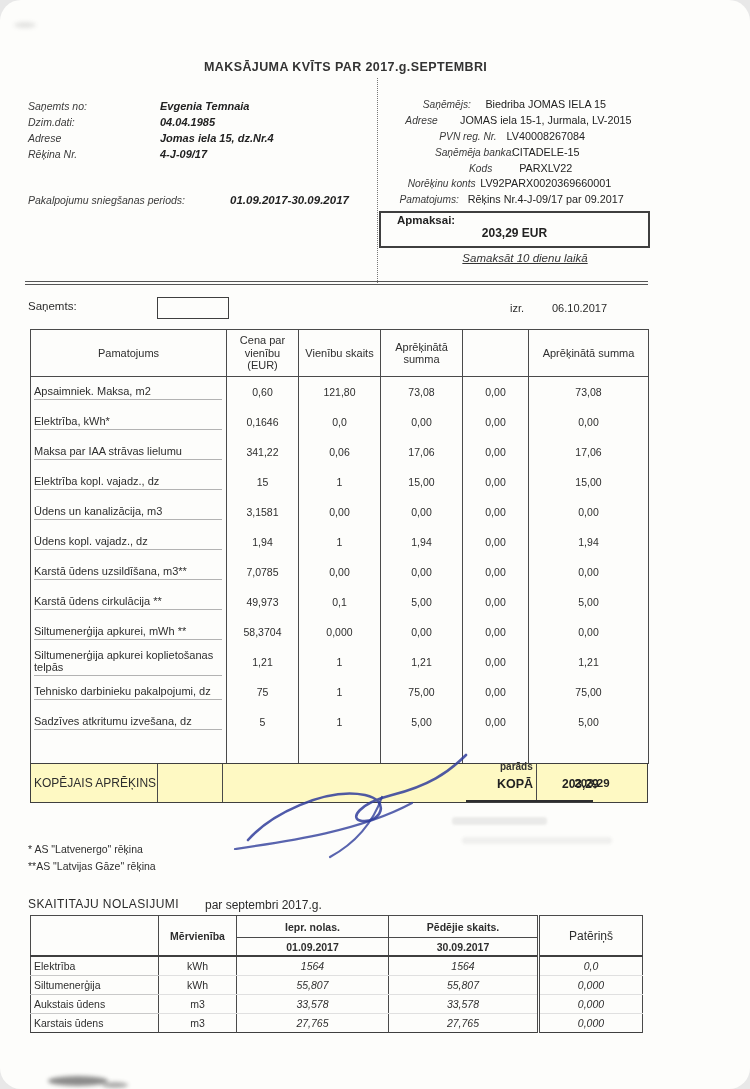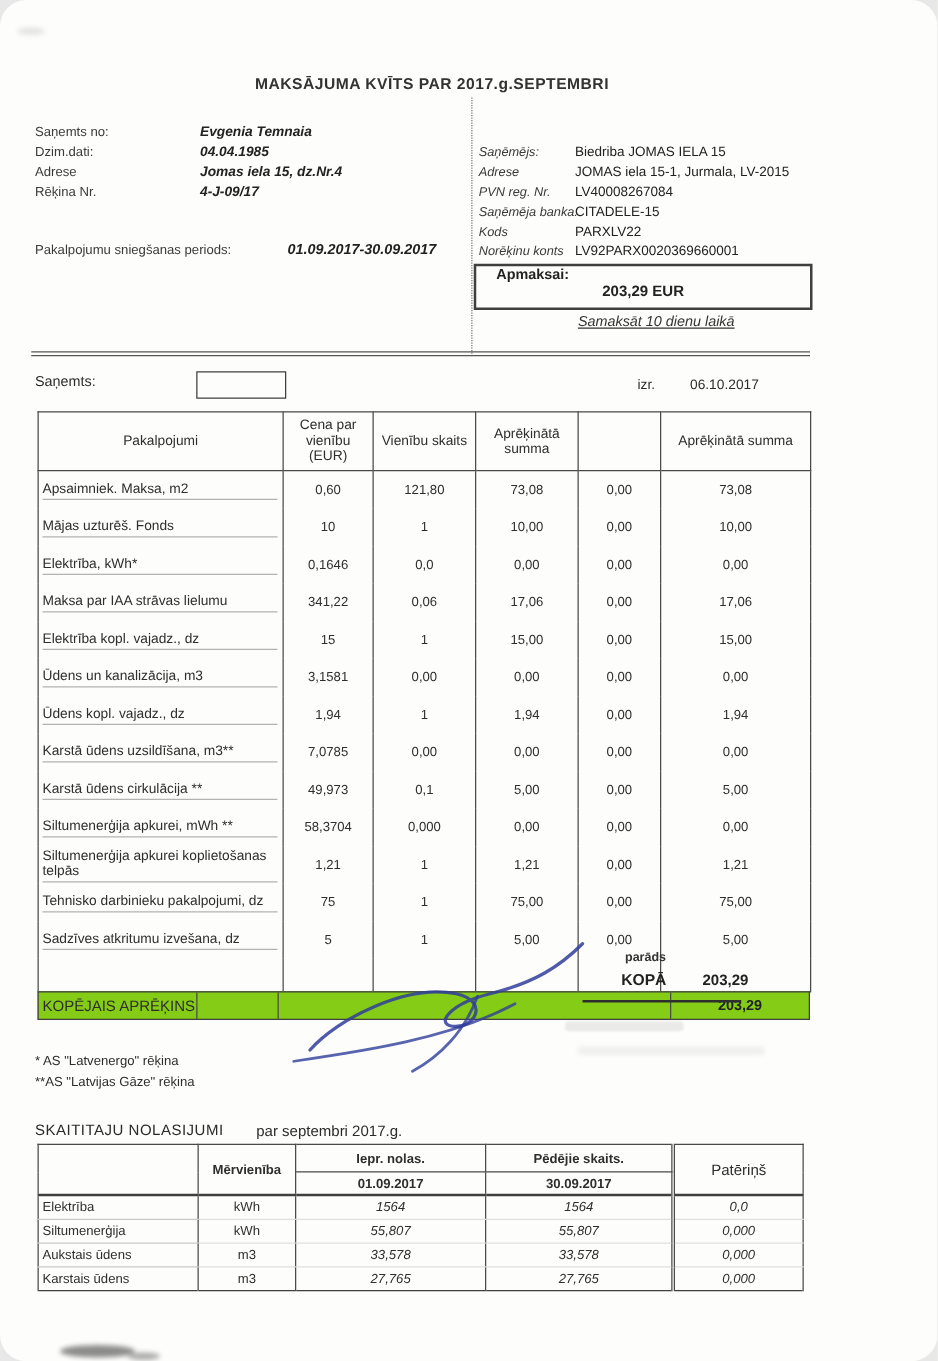--- a/index.html
+++ b/index.html
@@ -7,30 +7,30 @@
     position:relative; width:750px; height:1089px; margin:0 auto;
     background:#fdfdfb; overflow:hidden;
     font-family:"Liberation Sans", sans-serif; color:#2b2b2b;border-radius:21px;
   }
 
   
   .title { position:absolute; left:204px; top:60px; font-size:12.5px; font-weight:bold; letter-spacing:.4px; color:#333; }
 
   .payer { position:absolute; left:28px; top:96px; }
   .frow { height:16px; white-space:nowrap; }
-  .flabel { display:inline-block; width:132px; font-size:10.5px; color:#3a3a3a; }
+  .flabel { display:inline-block; width:132px; font-style:italic; font-size:10.5px; color:#3a3a3a; }
   .payer-val { font-style:italic; font-weight:bold; font-size:11px; color:#222; }
 
   .period-row { position:absolute; left:28px; top:190px; white-space:nowrap; }
   .period-row .flabel { width:202px; }
   .period-val { font-style:italic; font-weight:bold; font-size:11.5px; color:#222; }
 
   .dotted-sep { position:absolute; left:377px; top:78px; height:205px; width:0; border-left:1px dotted #777; }
 
-  .receiver { position:absolute; left:383px; top:112px; }
+  .receiver { position:absolute; left:383px; top:94px;text-align:center; }
   .rrow { height:15.9px; white-space:nowrap; }
   .rlabel { display:inline-block; width:77px; font-style:italic; font-size:10.2px; color:#3a3a3a; }
   .rvalue { font-size:10.8px; color:#222; }
 
   .paybox { position:absolute; left:379px; top:211px; width:271px; height:37px; border:2px solid #3f3f3f; box-sizing:border-box; background:#fdfdfb; }
   .paybox-label { font-weight:bold; font-size:11.5px; padding:1px 0 0 16px; color:#222; }
   .paybox-amount { text-align:center; font-weight:bold; font-size:12px; color:#222; }
   .paynote { position:absolute; left:420px; top:252px; width:210px; text-align:center; font-style:italic; font-size:11.5px; text-decoration:underline; color:#333; }
 
   .double-rule { position:absolute; left:25px; top:281px; width:623px; height:2px; border-top:1.5px solid #555; border-bottom:1px solid #555; }
@@ -48,21 +48,21 @@
     font-size:11px; line-height:12.5px; padding:2px; color:#2e2e2e;
   }
   table.services tbody td {
     border-left:1px solid #4a4a4a; border-right:1px solid #4a4a4a;
     height:27px; vertical-align:middle; text-align:center; font-size:10.5px; padding:0 2px; color:#2e2e2e;
   }
   table.services td.sname { text-align:left; padding:2px 4px 1px 3px; font-size:11px; }
   .sname .ul { border-bottom:1px solid #b3b3b3; line-height:12px; padding:0 1px 2px 0; }
   table.services tbody.spacer td { height:26px; }
 
-  .total-strip { display:flex; width:618px; height:23px; border:1.5px solid #3f3f3f; margin-top:-1px; box-sizing:border-box; background:#84cc16; }
+  .total-strip { display:flex; width:618px; height:40px; border:1.5px solid #3f3f3f; margin-top:-1px; box-sizing:border-box; background:#fef9c3; }
   .ts-label { width:127px; font-size:12px; display:flex; align-items:center; padding-left:3px; border-right:1px solid #4a4a4a; box-sizing:border-box; color:#2e2e2e; }
   .ts-c2 { width:64px; border-right:1px solid #4a4a4a; }
   .ts-c3 { width:313px; border-right:1px solid #4a4a4a; }
   .ts-value { flex:1; display:flex; align-items:center; justify-content:center; font-weight:bold; font-size:11.5px; color:#222; }
 
   
   .sig-svg { position:absolute; left:230px; top:745px; pointer-events:none; }
   .parads { position:absolute; left:500px; top:761px; font-size:10px; color:#333;font-weight:bold; }
   .kopa-label { position:absolute; left:497px; top:777px; font-size:12.5px; font-weight:bold; color:#222; }
   .kopa-value { position:absolute; left:562px; top:777px; font-size:12px; font-weight:bold; color:#222; }
@@ -178,51 +178,41 @@
       <colgroup>
         <col style="width:196px">
           <col style="width:72px">
           <col style="width:82px">
           <col style="width:82px">
           <col style="width:66px">
           <col style="width:120px">
       </colgroup>
       <thead>
         <tr>
-          <td>Pakalpojumi</td>
+          <td>Pamatojums</td>
           <td>Cena par vienību (EUR)</td>
           <td>Vienību skaits</td>
           <td>Aprēķinātā summa</td>
           <td></td>
           <td>Aprēķinātā summa</td>
         </tr>
       </thead>
       <tbody>
 
           <tr>
             <td class="sname">
               <div class="ul">Apsaimniek. Maksa, m2</div>
             </td>
             <td>0,60</td>
             <td>121,80</td>
             <td>73,08</td>
             <td>0,00</td>
             <td>73,08</td>
           </tr>
 
-          <tr>
-            <td class="sname">
-              <div class="ul">Mājas uzturēš. Fonds</div>
-            </td>
-            <td>10</td>
-            <td>1</td>
-            <td>10,00</td>
-            <td>0,00</td>
-            <td>10,00</td>
-          </tr>
 
           <tr>
             <td class="sname">
               <div class="ul">Elektrība, kWh*</div>
             </td>
             <td>0,1646</td>
             <td>0,0</td>
             <td>0,00</td>
             <td>0,00</td>
             <td>0,00</td>

